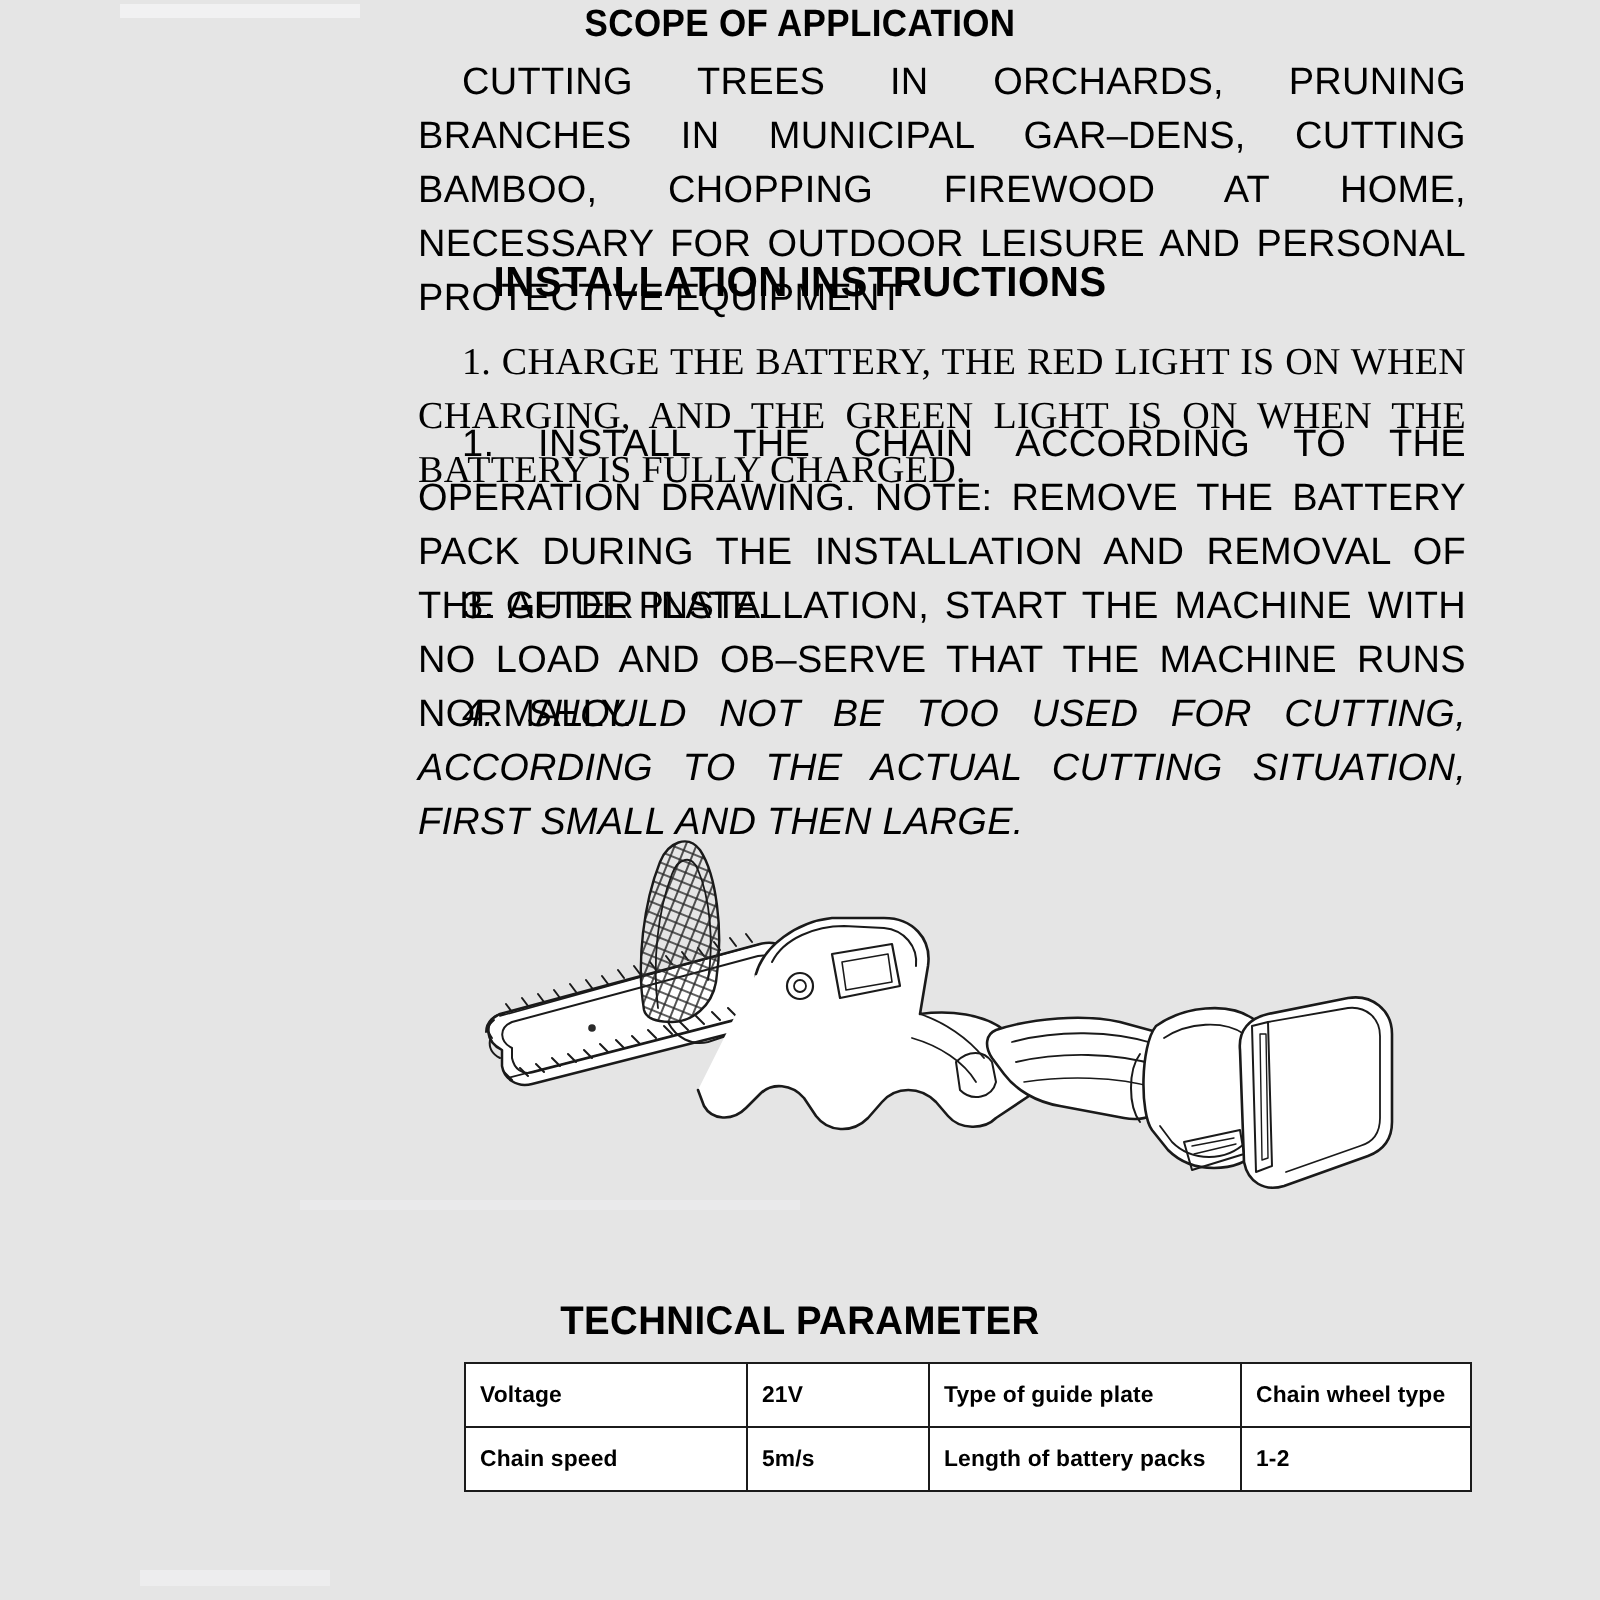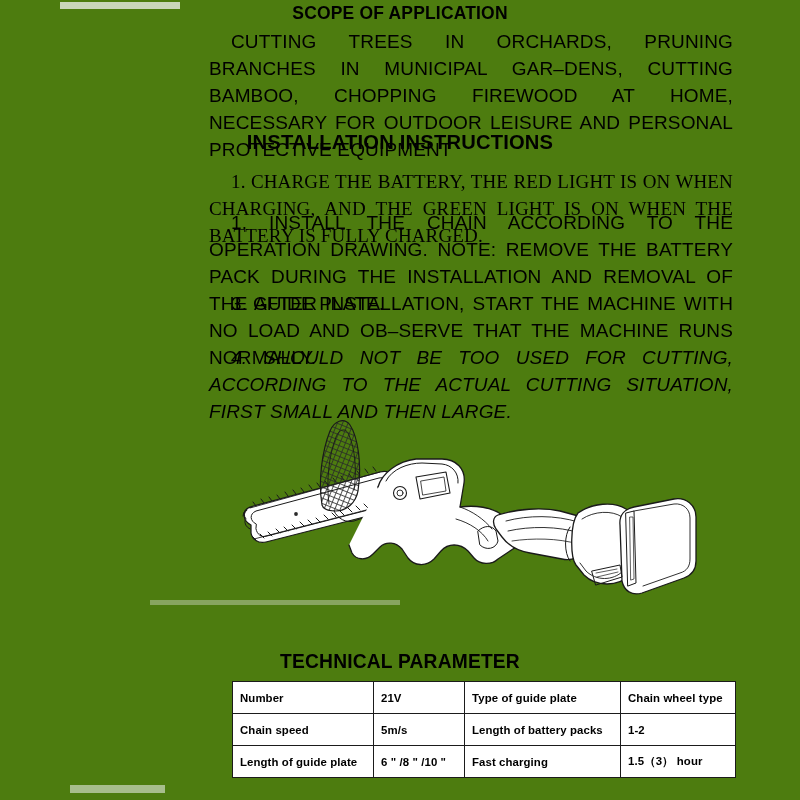--- a/index.html
+++ b/index.html
@@ -14,21 +14,21 @@
     position: relative;
     overflow: hidden;
     font-family: "Liberation Sans", sans-serif;
     color: #000000;
     -webkit-font-smoothing: antialiased;
   }
 
   .page {
     position: absolute;
     inset: 0;
-    background: #4d7c0f;
+    background: #e5e5e5;
   }
 
   
   .artifact {
     position: absolute;
     background: #f4f4f5;
     opacity: .75;
     pointer-events: none;
   }
   .artifact.a1 { left: 60px;  top: 2px;   width: 120px; height: 7px; }
@@ -327,33 +327,27 @@
 
   <table class="tech-table">
     <colgroup>
       <col class="c1">
         <col class="c2">
         <col class="c3">
         <col class="c4">
     </colgroup>
     <tbody>
       <tr>
-        <td>Number</td>
+        <td>Voltage</td>
         <td>21V</td>
         <td>Type of guide plate</td>
         <td>Chain wheel type</td>
       </tr>
       <tr>
         <td>Chain speed</td>
         <td>5m/s</td>
         <td>Length of battery packs</td>
         <td>1-2</td>
       </tr>
-      <tr>
-        <td>Length of guide plate</td>
-        <td>6 " /8 " /10 "</td>
-        <td>Fast charging</td>
-        <td>1.5（3） hour</td>
-      </tr>
     </tbody>
   </table>
 
 </div>
 
 </body></html>

